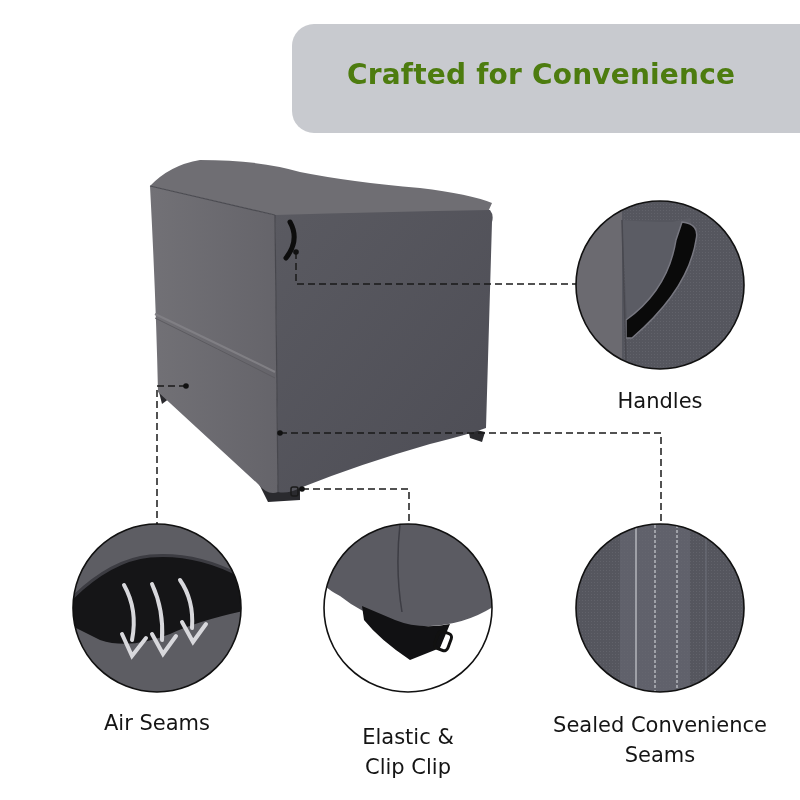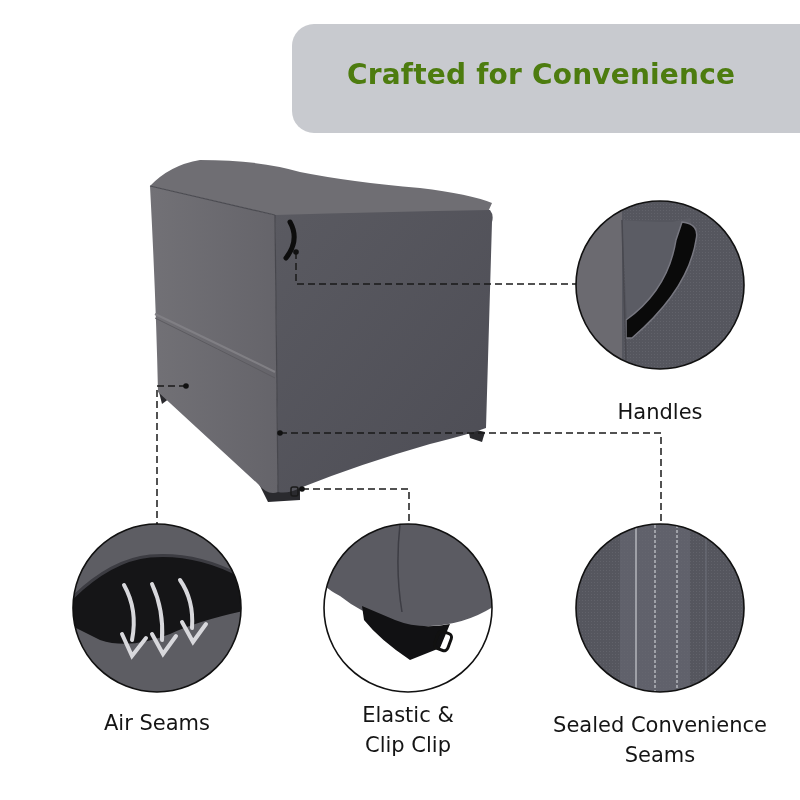--- a/index.html
+++ b/index.html
@@ -133,26 +133,26 @@
       <rect x="620" y="520" width="70" height="180" fill="#656770" opacity="0.7"></rect>
       <line x1="636" y1="520" x2="636" y2="700" stroke="#a6a8ae" stroke-width="1.8"></line>
       <line x1="655" y1="520" x2="655" y2="700" stroke="#b5b7bd" stroke-width="1.5" stroke-dasharray="3 2"></line>
       <line x1="677" y1="520" x2="677" y2="700" stroke="#b5b7bd" stroke-width="1.5" stroke-dasharray="3 2"></line>
       <line x1="706" y1="520" x2="706" y2="700" stroke="#6f717a" stroke-width="1"></line>
     </g>
     <circle cx="660" cy="608" r="84" fill="none" stroke="#111" stroke-width="1.6"></circle>
   </g>
 </svg>
 
-<div class="label" style="left:560px; top:386px; width:200px;margin-top:11px;">
+<div class="label" style="left:560px; top:386px; width:200px;">
   <span>Handles</span>
 </div>
 <div class="label" style="left:57px; top:708px; width:200px;">
   <span>Air Seams</span>
 </div>
-<div class="label" style="left:308px; top:700px; width:200px;">
+<div class="label" style="left:308px; top:722px; width:200px;">
   <div>Elastic &amp;</div>
   <div>Clip Clip</div>
 </div>
 <div class="label" style="left:540px; top:710px; width:240px;">
   <div>Sealed Convenience</div>
   <div>Seams</div>
 </div>
 
 </body></html>

